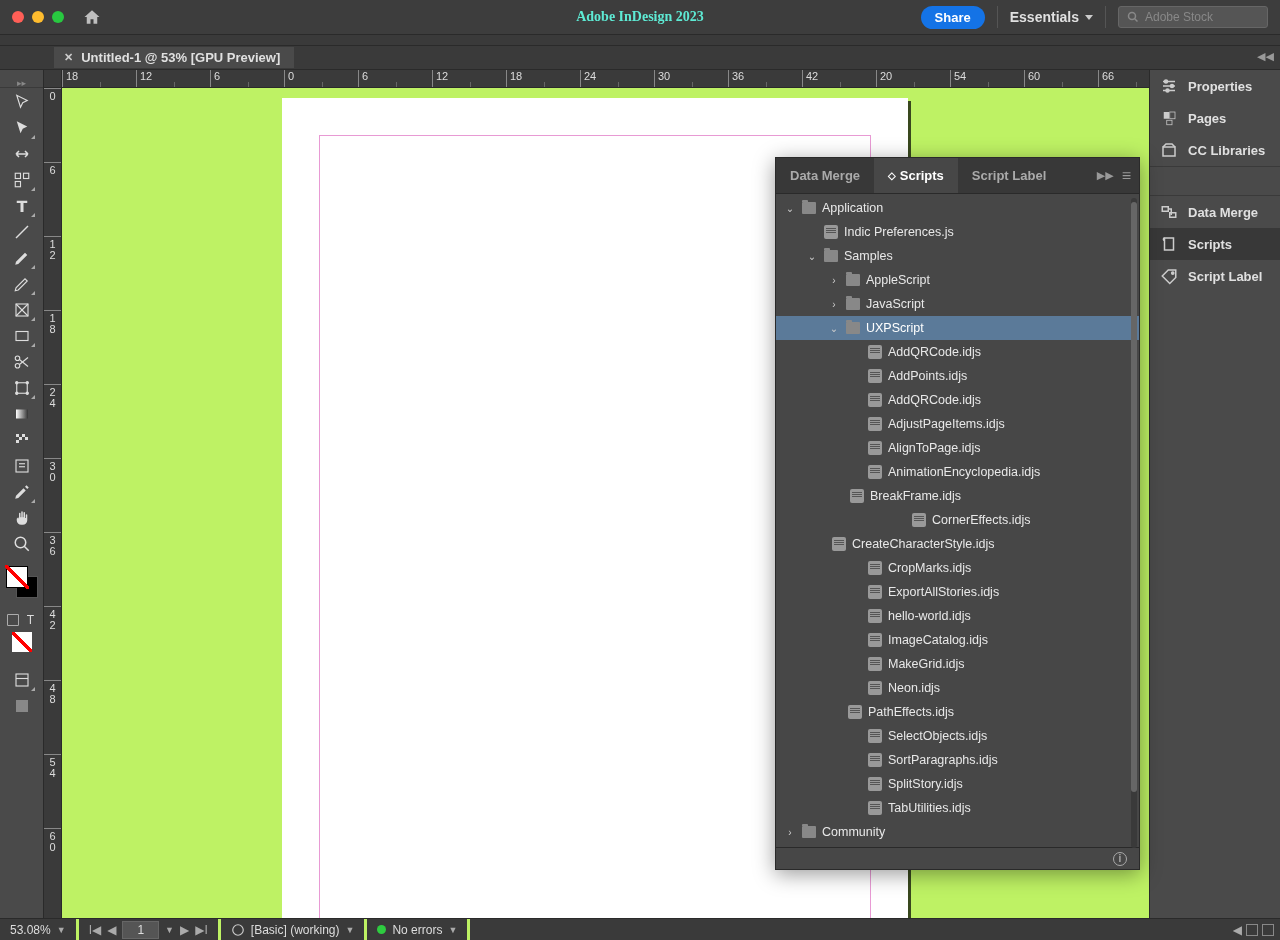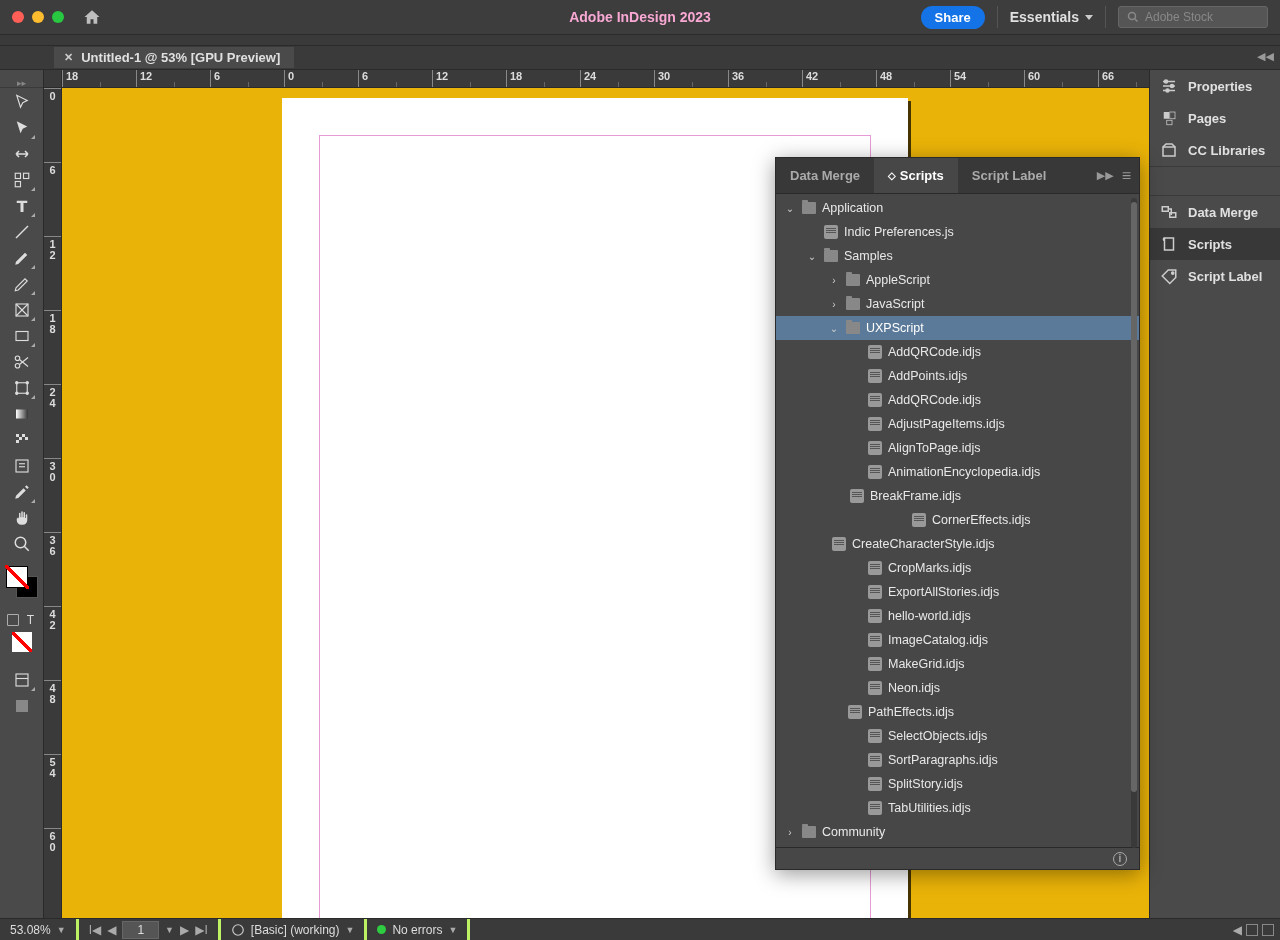--- a/index.html
+++ b/index.html
@@ -4,21 +4,21 @@
 <style>
 * { margin:0; padding:0; box-sizing:border-box; font-family:-apple-system,Helvetica,Arial,sans-serif; user-select:none; }
 body { background:#4a4a4a; width:1280px; height:940px; overflow:hidden; position:relative; }
 
 
 #titlebar { height:34px; background:#3d3d3d; display:flex; align-items:center; position:relative; }
 .traffic { display:flex; gap:8px; margin-left:12px; }
 .tlight { width:12px; height:12px; border-radius:50%; }
 .red{background:#ff5f57;} .yellow{background:#febc2e;} .green{background:#28c840;}
 #home-icon { margin-left:18px; opacity:.9; }
-#app-title { position:absolute; left:50%; transform:translateX(-50%); color:#f9a8d4; font-size:14px; font-weight:600; }
+#app-title { position:absolute; left:50%; transform:translateX(-50%); color:#5eead4; font-size:14px; font-weight:600;font-family:Liberation Serif, serif; }
 #tb-right { margin-left:auto; display:flex; align-items:center; gap:12px; margin-right:12px;}
 #share-btn { background:#1473e6; color:#fff; font-size:13px; font-weight:600; padding:4px 14px; border-radius:14px; }
 #workspace { color:#e0e0e0; font-size:14px; font-weight:600; display:flex; align-items:center; gap:6px;}
 #stock { background:#555; border:1px solid #666; border-radius:3px; padding:3px 8px; color:#888; font-size:12px; width:150px; display:flex; align-items:center; gap:6px;}
 .sep { width:1px; height:22px; background:#555; }
 
 
 #ctrlstrip { height:12px; background:#3a3a3a; border-top:1px solid #2a2a2a; border-bottom:1px solid #2a2a2a; }
 
 
@@ -37,21 +37,21 @@
 .tool svg { width:18px; height:18px; }
 .tool .tri { position:absolute; right:1px; bottom:1px; width:0;height:0;border-left:4px solid transparent; border-bottom:4px solid #aaa;}
 .tool-gap { height:10px; }
 #swatches { margin-top:8px; position:relative; width:32px; height:32px;}
 #swatch-fill { position:absolute; top:0; left:0; width:22px;height:22px;background:#fff;border:1px solid #000;}
 #swatch-fill::after{content:"";position:absolute;left:-2px;top:-2px;right:-2px;bottom:-2px;background:linear-gradient(45deg,transparent 45%,red 45%,red 55%,transparent 55%);}
 #swatch-stroke { position:absolute; bottom:0; right:0; width:22px;height:22px;background:#000;border:1px solid #555;}
 .small-tool-row { display:flex; gap:2px;}
 
 
-#canvas { flex:1; position:relative; background:#eab308; overflow:hidden;font-weight:bold; }
+#canvas { flex:1; position:relative; background:#bef264; overflow:hidden; }
 #hruler { position:absolute; top:0; left:18px; right:0; height:18px; background:#3a3a3a; border-bottom:1px solid #2a2a2a; display:flex; overflow:hidden;}
 #vruler { position:absolute; top:18px; left:0; width:18px; bottom:0; background:#3a3a3a; border-right:1px solid #2a2a2a;}
 #rc { position:absolute;top:0;left:0;width:18px;height:18px;background:#3a3a3a;border-right:1px solid #2a2a2a;border-bottom:1px solid #2a2a2a;}
 .htick { flex:0 0 74px; border-left:1px solid #888; color:#ddd; font-size:11px; padding-left:3px; position:relative;}
 .htick::after{content:"";position:absolute;left:37px;top:12px;bottom:0;width:1px;background:#666;}
 .vtick { height:74px; border-top:1px solid #888; color:#ddd; font-size:11px; text-align:center; line-height:1; padding-top:2px;}
 #page { position:absolute; top:28px; left:238px; width:626px; height:880px; background:#fff; box-shadow:3px 3px 0 rgba(0,0,0,.7);}
 #margins { position:absolute; top:37px; left:37px; right:37px; bottom:37px; border:1px solid #e89ad4; }
 
 
@@ -300,21 +300,21 @@
         <div class="htick">12</div>
         <div class="htick">6</div>
         <div class="htick">0</div>
         <div class="htick">6</div>
         <div class="htick">12</div>
         <div class="htick">18</div>
         <div class="htick">24</div>
         <div class="htick">30</div>
         <div class="htick">36</div>
         <div class="htick">42</div>
-        <div class="htick">48</div>
+        <div class="htick">20</div>
         <div class="htick">54</div>
         <div class="htick">60</div>
         <div class="htick">66</div>
       </div>
     <div id="vruler">
         <div class="vtick">0</div>
         <div class="vtick">6</div>
         <div class="vtick">1<br>2</div>
         <div class="vtick">1<br>8</div>
         <div class="vtick">2<br>4</div>

